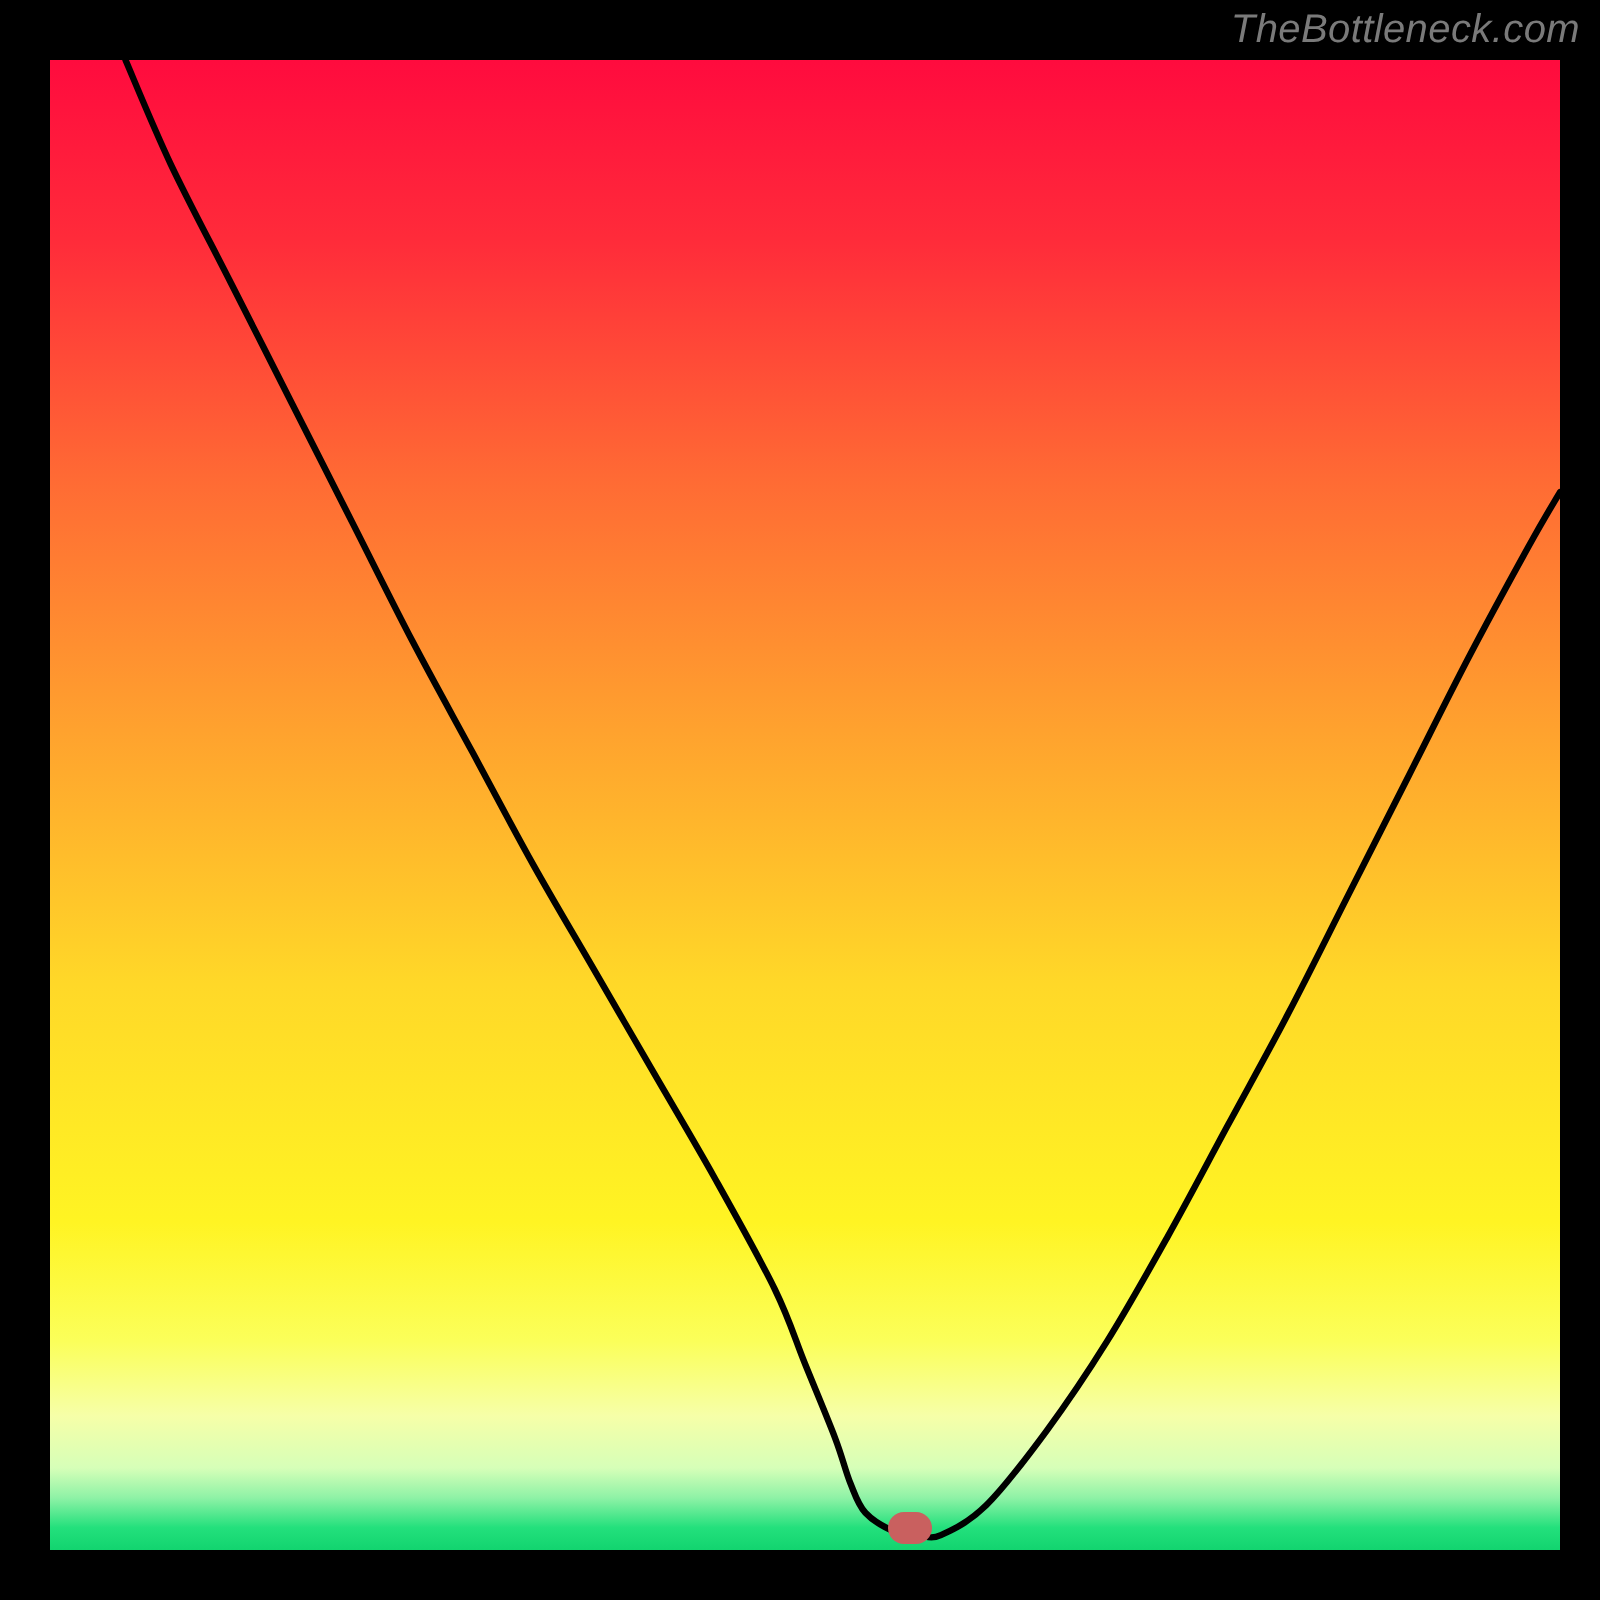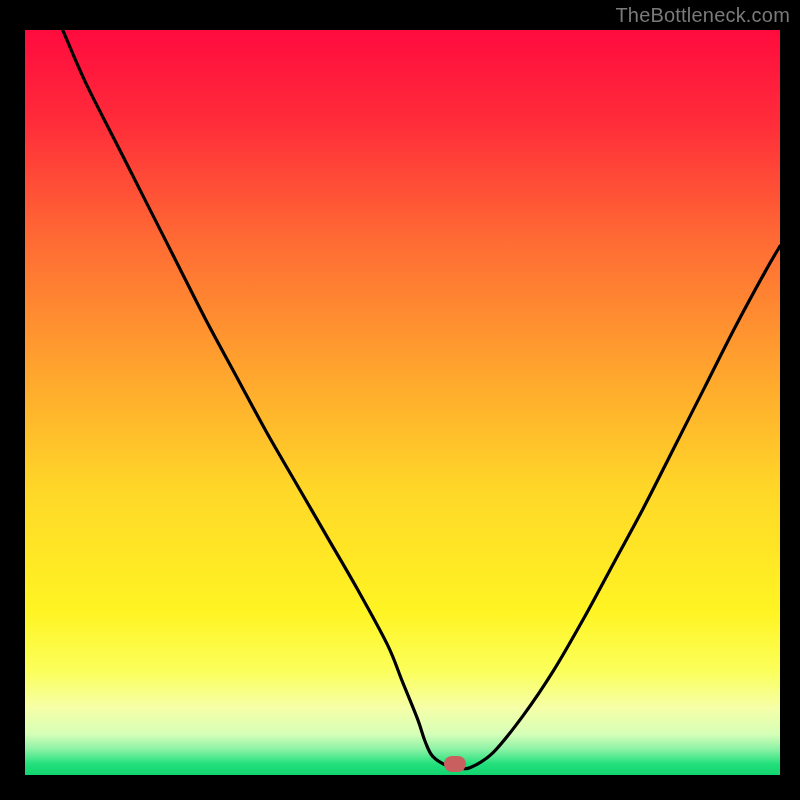--- a/index.html
+++ b/index.html
@@ -9,20 +9,21 @@
     height: 800px;
     background: #000;
     overflow: hidden;
     font-family: Arial, Helvetica, sans-serif;
   }
   .frame {
     position: relative;
     width: 800px;
     height: 800px;
     background: #000;
+    font-style: italic;
   }
   .watermark {
     position: absolute;
     top: 4px;
     right: 10px;
     color: #7a7a7a;
     font-size: 20px;
     font-weight: 500;
     letter-spacing: 0.2px;
     user-select: none;

